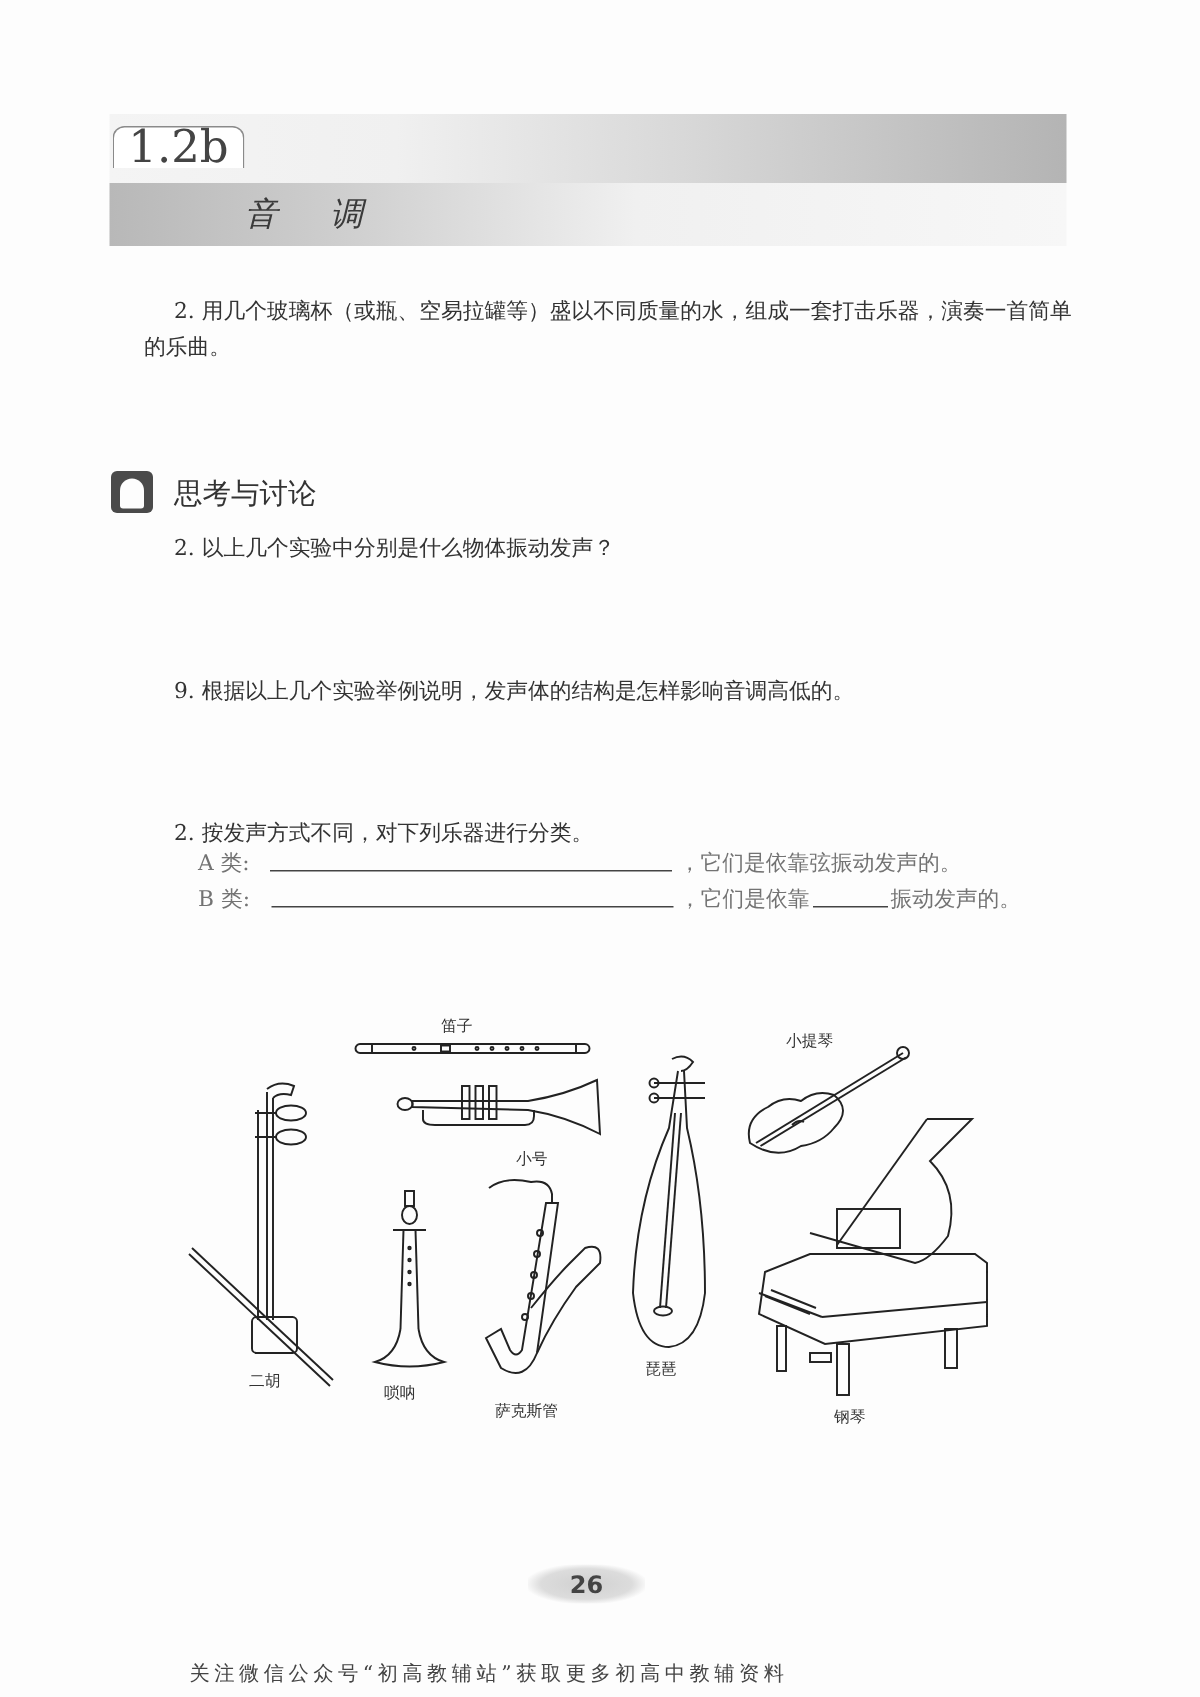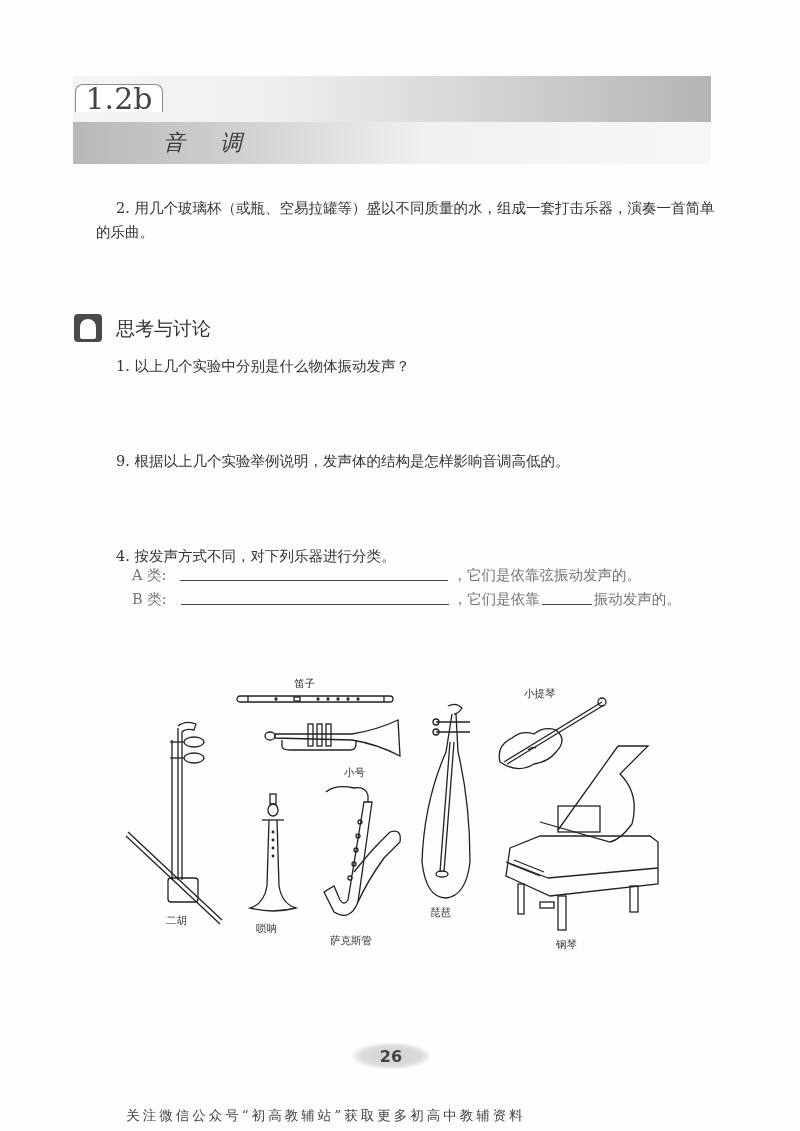--- a/index.html
+++ b/index.html
@@ -79,23 +79,23 @@
   <div class="subtitle">音 调</div>
 </div>
 
 <div class="para p-intro" style="left:96px; top:196px; width:628px; padding-left:0; margin-left:0; text-indent:20px;">2. 用几个玻璃杯（或瓶、空易拉罐等）盛以不同质量的水，组成一套打击乐器，演奏一首简单的乐曲。</div>
 
 <div class="discuss-head">
   <div class="discuss-icon"></div>
   <div class="discuss-title">思考与讨论</div>
 </div>
 
-<div class="para q" style="top:354px;">1. 以上几个实验中分别是什么物体振动发声？</div>
+<div class="para q" style="top:354px;">2. 以上几个实验中分别是什么物体振动发声？</div>
 <div class="para q" style="top:449px;">9. 根据以上几个实验举例说明，发声体的结构是怎样影响音调高低的。</div>
-<div class="para q" style="top:544px;">4. 按发声方式不同，对下列乐器进行分类。</div>
+<div class="para q" style="top:544px;">2. 按发声方式不同，对下列乐器进行分类。</div>
 
 <div class="fill-row" style="top:566px;">
   <span>A 类:</span>
   <span class="blank-long"></span>
   <span>，它们是依靠弦振动发声的。</span>
 </div>
 <div class="fill-row" style="top:590px;">
   <span>B 类:</span>
   <span class="blank-long"></span>
   <span>，它们是依靠</span>

